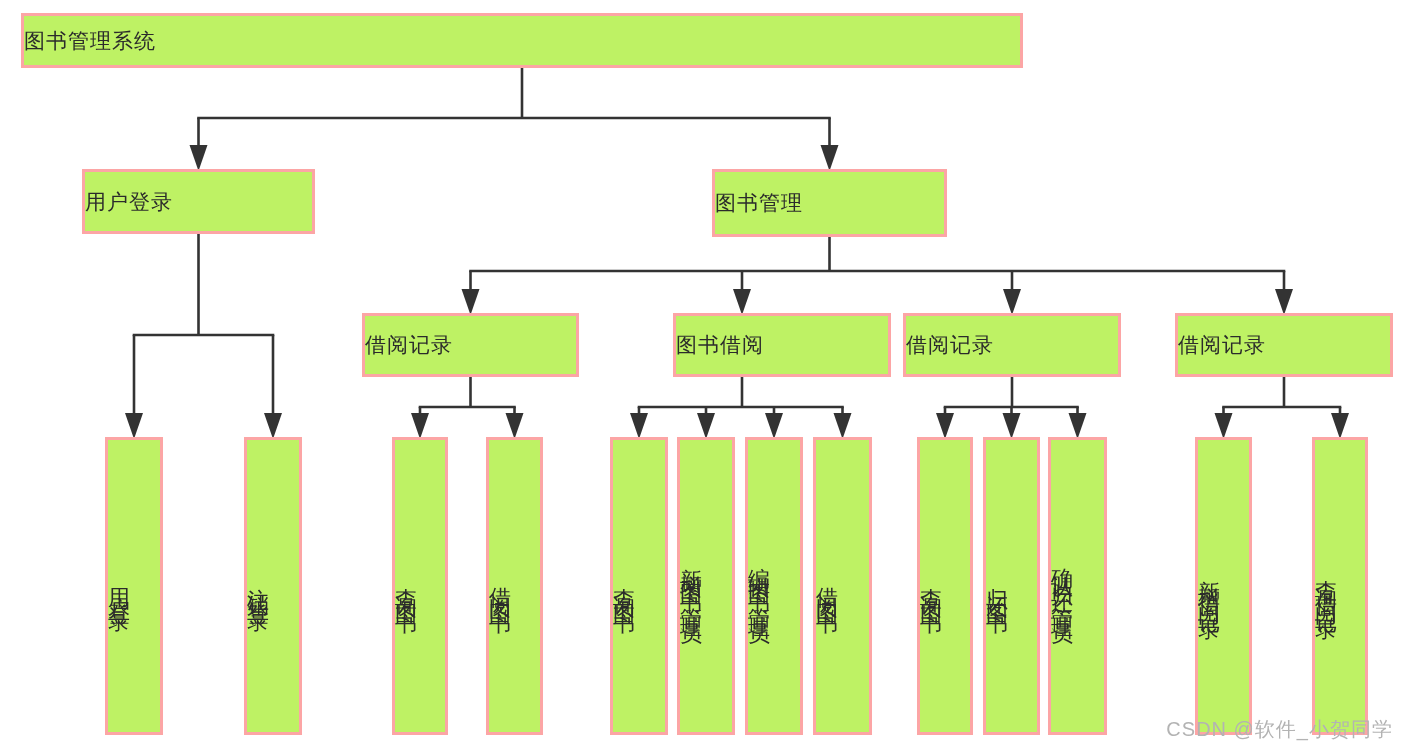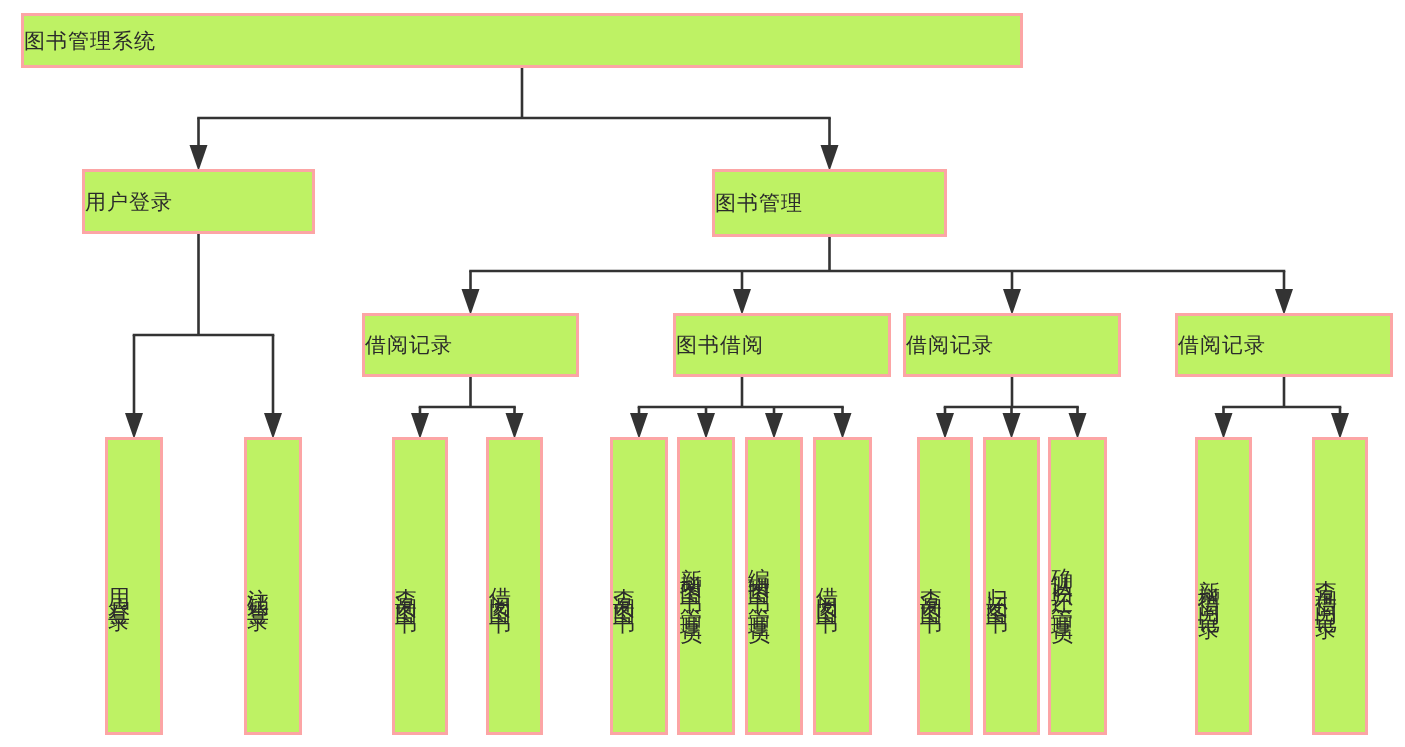--- a/index.html
+++ b/index.html
@@ -163,13 +163,14 @@
       <div class="node v" style="left: 1048px; top: 437px; width: 59px; height: 298px;">
         <span>确认归还（管理员）</span>
       </div>
       <div class="node v" style="left: 1195px; top: 437px; width: 57px; height: 298px;">
         <span>新增借阅记录</span>
       </div>
       <div class="node v" style="left: 1312px; top: 437px; width: 56px; height: 298px;">
         <span>查询借阅记录</span>
       </div>
     </div>
+  <div class="watermark">CSDN @软件_小贺同学</div>
 </div>
 
 </body></html>

